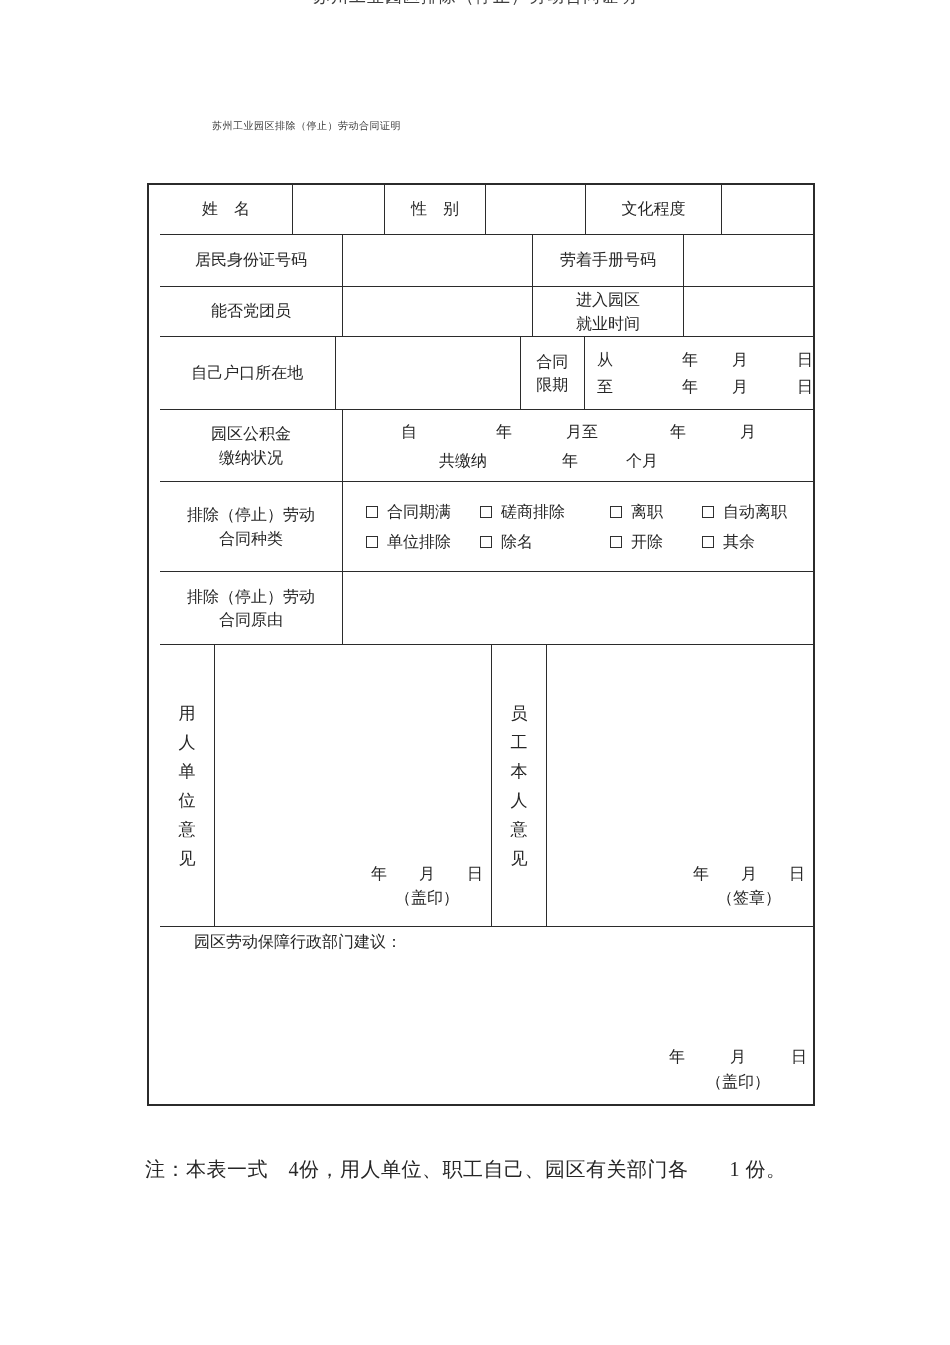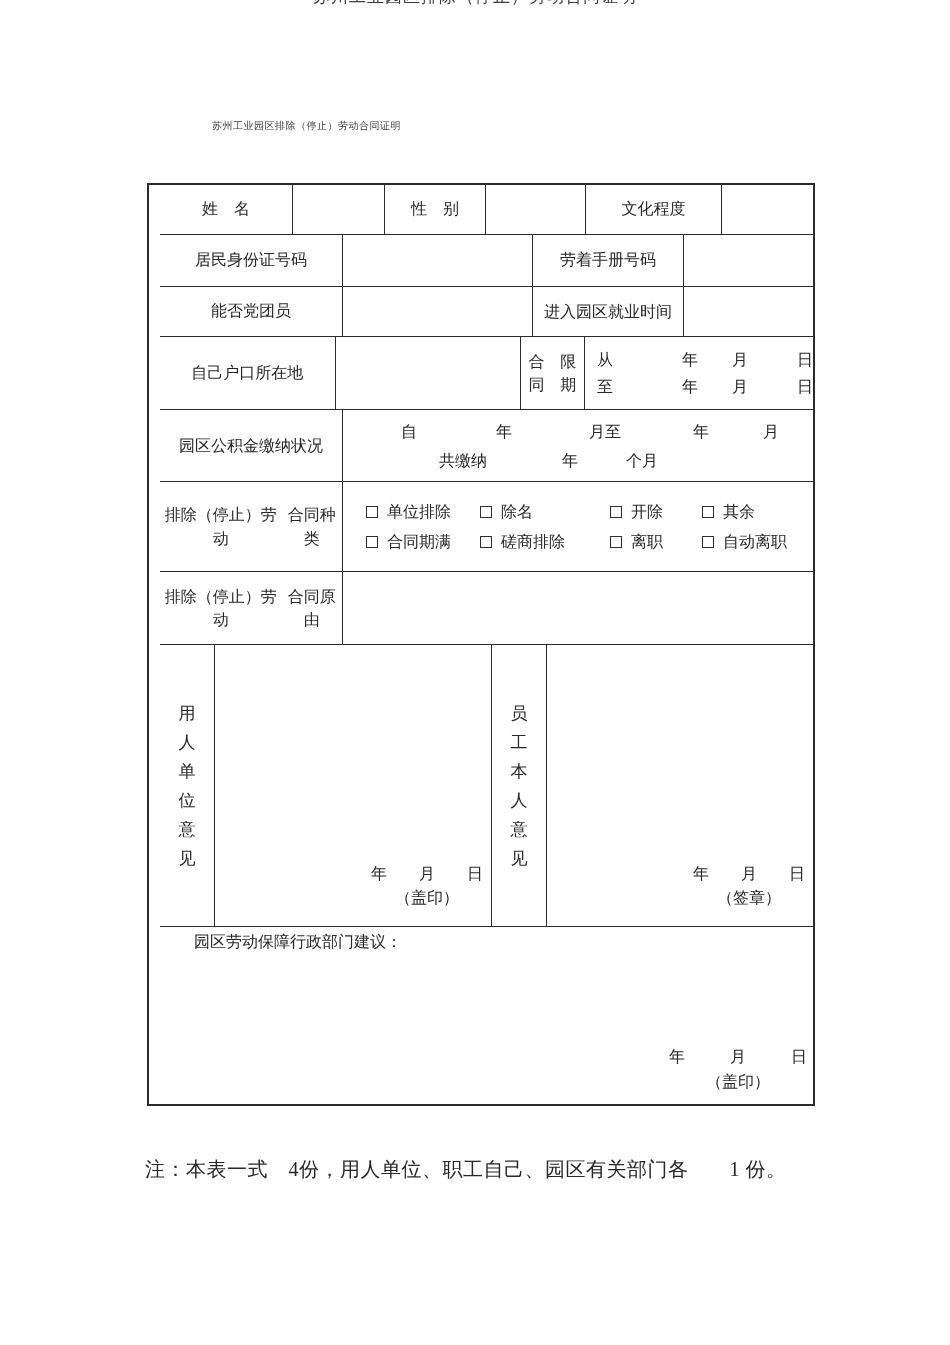--- a/index.html
+++ b/index.html
@@ -26,31 +26,31 @@
     display:flex;align-items:center;justify-content:center;
     text-align:center;line-height:1.55;
   }
   .td:last-child{border-right:none;}
   .td.fill{flex:1 1 auto;}
   .h50{height:50px;} .h52{height:52px;} .h73{height:73px;} .h72{height:72px;}
   .h90{height:90px;} .h282{height:282px;} .h177{height:177px;}
   .w133{width:133px;} .w92{width:92px;} .w101{width:101px;} .w100{width:100px;}
   .w136{width:136px;} .w183{width:183px;} .w190{width:190px;} .w151{width:151px;}
   .w193{width:193px;} .w67{width:67px;} .w55{width:55px;} .w277{width:277px;}
-  .two-line{justify-content:center;line-height:1.45;}
+  .two-line{flex-direction:column;justify-content:center;line-height:1.45;}
   
   .dates-cell{flex-direction:column;align-items:stretch;justify-content:center;}
   .date-line{display:flex;line-height:27px;}
   .date-line span{display:inline-block;}
   .dl-from{margin-left:12px;} .dl-y{margin-left:69px;} .dl-m{margin-left:34px;} .dl-d{margin-left:49px;}
   
   .fund-cell{flex-direction:column;align-items:stretch;justify-content:center;text-align:left;}
   .fund-line{display:flex;line-height:29px;}
   .fund-line span{display:inline-block;}
-  .f1a{margin-left:58px;} .f1b{margin-left:79px;} .f1c{margin-left:77px;} .f1d{margin-left:72px;} .f1e{margin-left:54px;}
+  .f1a{margin-left:58px;} .f1b{margin-left:79px;} .f1c{margin-left:54px;} .f1d{margin-left:72px;} .f1e{margin-left:54px;}
   .f2a{margin-left:96px;} .f2b{margin-left:75px;} .f2c{margin-left:48px;}
   
   .options-cell{flex-direction:column;align-items:stretch;justify-content:center;text-align:left;}
   .opt-line{display:flex;padding-left:23px;line-height:30px;}
   .opt{display:flex;align-items:center;}
   .opt-c1{width:114px;} .opt-c2{width:130px;} .opt-c3{width:92px;}
   .cbox{
     display:inline-block;width:12px;height:12px;border:1.5px solid #2f2f2f;
     margin-right:9px;flex:0 0 auto;box-sizing:border-box;background:#fff;
   }
@@ -153,51 +153,51 @@
 
     <div class="tr h90">
       <div class="td w183 two-line">
         <span>排除（停止）劳动</span>
         <span>合同种类</span>
       </div>
       <div class="td fill options-cell">
         <div class="opt-line">
           <span class="opt opt-c1">
             <span class="cbox"></span>
-            <span>单位排除</span>
+            <span>合同期满</span>
           </span>
           <span class="opt opt-c2">
             <span class="cbox"></span>
-            <span>除名</span>
+            <span>磋商排除</span>
           </span>
           <span class="opt opt-c3">
             <span class="cbox"></span>
-            <span>开除</span>
+            <span>离职</span>
           </span>
           <span class="opt">
             <span class="cbox"></span>
-            <span>其余</span>
+            <span>自动离职</span>
           </span>
         </div>
         <div class="opt-line">
           <span class="opt opt-c1">
             <span class="cbox"></span>
-            <span>合同期满</span>
+            <span>单位排除</span>
           </span>
           <span class="opt opt-c2">
             <span class="cbox"></span>
-            <span>磋商排除</span>
+            <span>除名</span>
           </span>
           <span class="opt opt-c3">
             <span class="cbox"></span>
-            <span>离职</span>
+            <span>开除</span>
           </span>
           <span class="opt">
             <span class="cbox"></span>
-            <span>自动离职</span>
+            <span>其余</span>
           </span>
         </div>
       </div>
     </div>
 
     <div class="tr h73">
       <div class="td w183 two-line">
         <span>排除（停止）劳动</span>
         <span>合同原由</span>
       </div>

